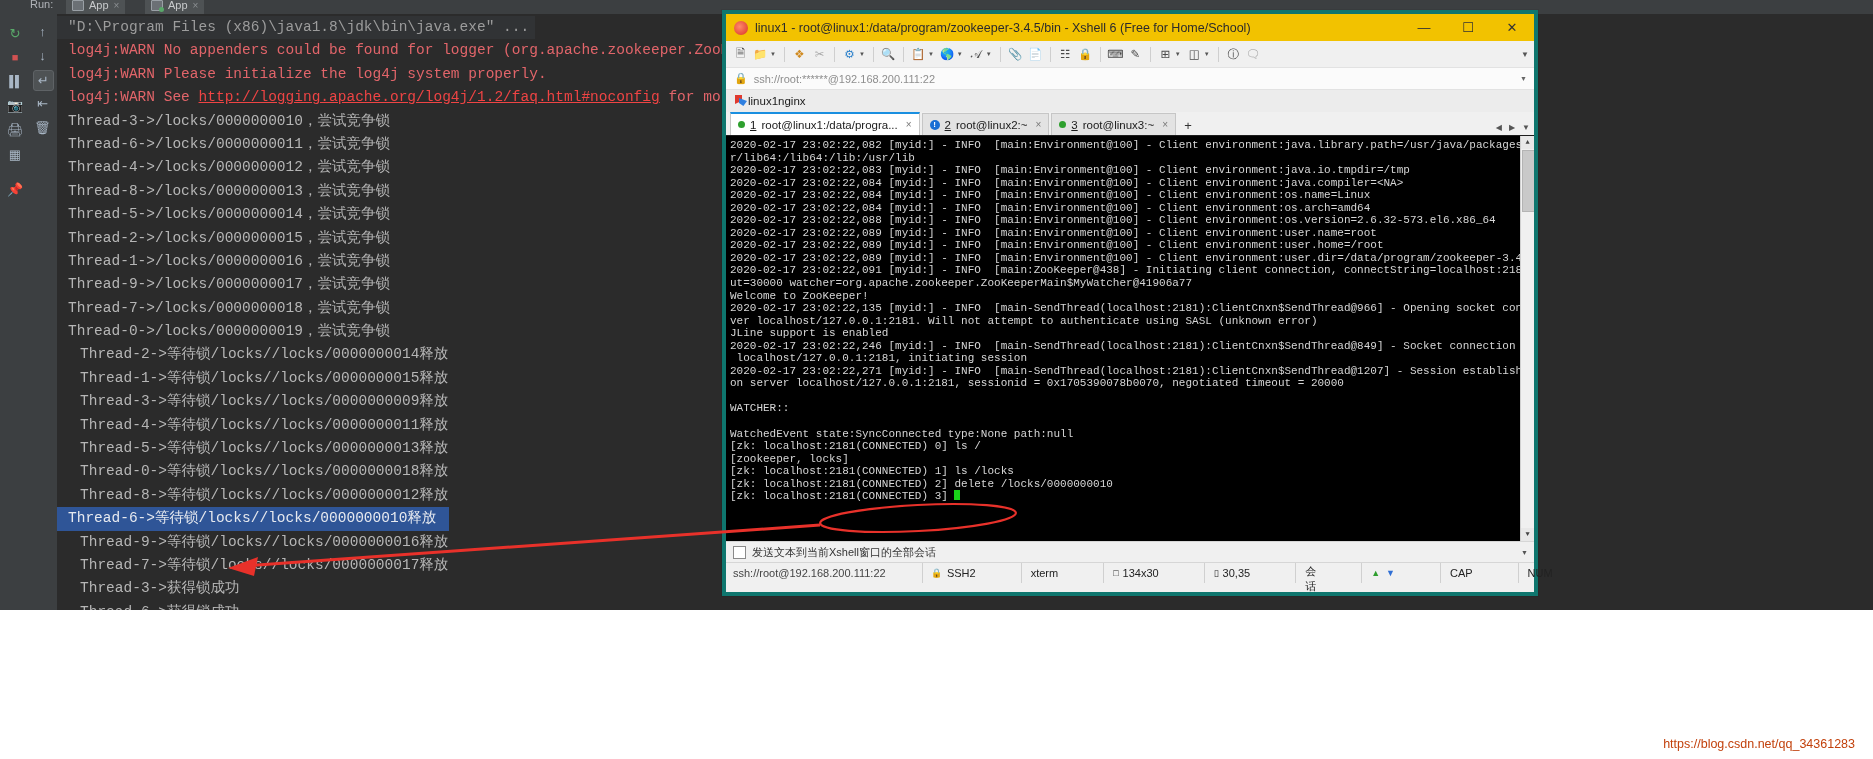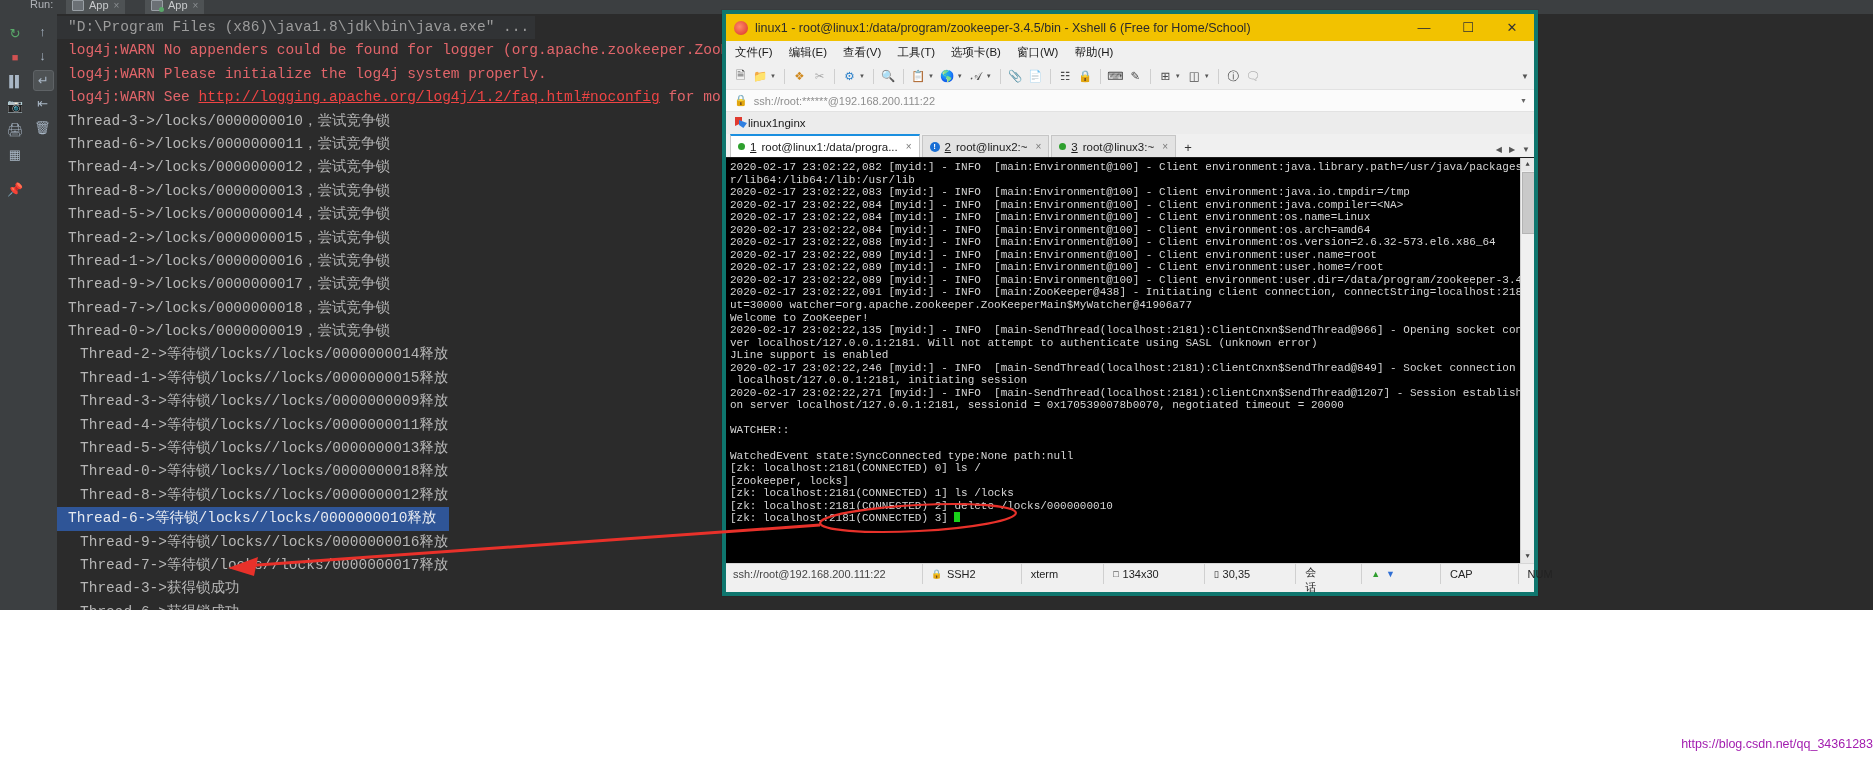--- a/index.html
+++ b/index.html
@@ -164,21 +164,21 @@
   #xs-status .left{padding-left:7px;flex:1 1 auto;color:#444;}
   #xs-status .seg{padding:0 9px;border-left:1px solid #d0d0d0;height:20px;display:flex;align-items:center;gap:4px;}
   .greenarr{color:#2f9e2f;font-size:9px;}
   .bluearr{color:#2f6fd4;font-size:9px;}
 
   
   #annot{position:absolute;left:0;top:0;width:1873px;height:759px;pointer-events:none;}
 
   
   #watermark{
-    position:absolute;right:0;bottom:8px;color:#a21caf;font-size:12.5px;
+    position:absolute;right:18px;bottom:8px;color:#c2410c;font-size:12.5px;
   }
   #page-bottom{
     position:absolute;left:0;top:610px;width:1873px;height:149px;background:#fff;
   }
 </style>
 </head>
 <body>
 
 <div id="idea">
 
@@ -259,29 +259,20 @@
 <div id="xshell">
 
   <div id="xs-title">
     <span class="xs-logo"></span>
     <span class="t">linux1 - root@linux1:/data/program/zookeeper-3.4.5/bin - Xshell 6 (Free for Home/School)</span>
     <span class="wbtn">—</span>
     <span class="wbtn">☐</span>
     <span class="wbtn close">✕</span>
   </div>
 
-  <div id="xs-menu">
-      <span>文件(F)</span>
-      <span>编辑(E)</span>
-      <span>查看(V)</span>
-      <span>工具(T)</span>
-      <span>选项卡(B)</span>
-      <span>窗口(W)</span>
-      <span>帮助(H)</span>
-    </div>
 
   <div id="xs-toolbar">
     <span class="tb">🗎</span>
     <span class="tb">📁</span>
       <span class="tbcar">▼</span>
     <span class="tbsep"></span>
     <span class="tb" style="color:#d08a20;">❖</span>
     <span class="tb" style="color:#a9a9a9;">✂</span>
     <span class="tbsep"></span>
     <span class="tb" style="color:#2a7fc9;">⚙</span>
@@ -386,20 +377,25 @@
         <div class="tl">[zk: localhost:2181(CONNECTED) 2] delete /locks/0000000010</div>
       </div>
     <div class="tl"><span>[zk: localhost:2181(CONNECTED) 3] </span><span class="cursor"></span></div>
     <div id="term-sb">
       <div class="up">▲</div>
       <div class="thumb"></div>
       <div class="dn" style="position:absolute;bottom:0;left:0;right:0;">▼</div>
     </div>
   </div>
 
+  <div id="xs-send">
+    <span class="sendbox"></span>
+    <span>发送文本到当前Xshell窗口的全部会话</span>
+    <span class="car">▼</span>
+  </div>
 
   <div id="xs-status">
     <span class="left">ssh://root@192.168.200.111:22</span>
     <span class="seg">
         <span style="color:#c8a415;font-size:9px;">🔒</span>
         <span>SSH2</span>
       </span>
     <span class="seg">xterm</span>
     <span class="seg">
         <span style="font-size:9px;">□</span>

